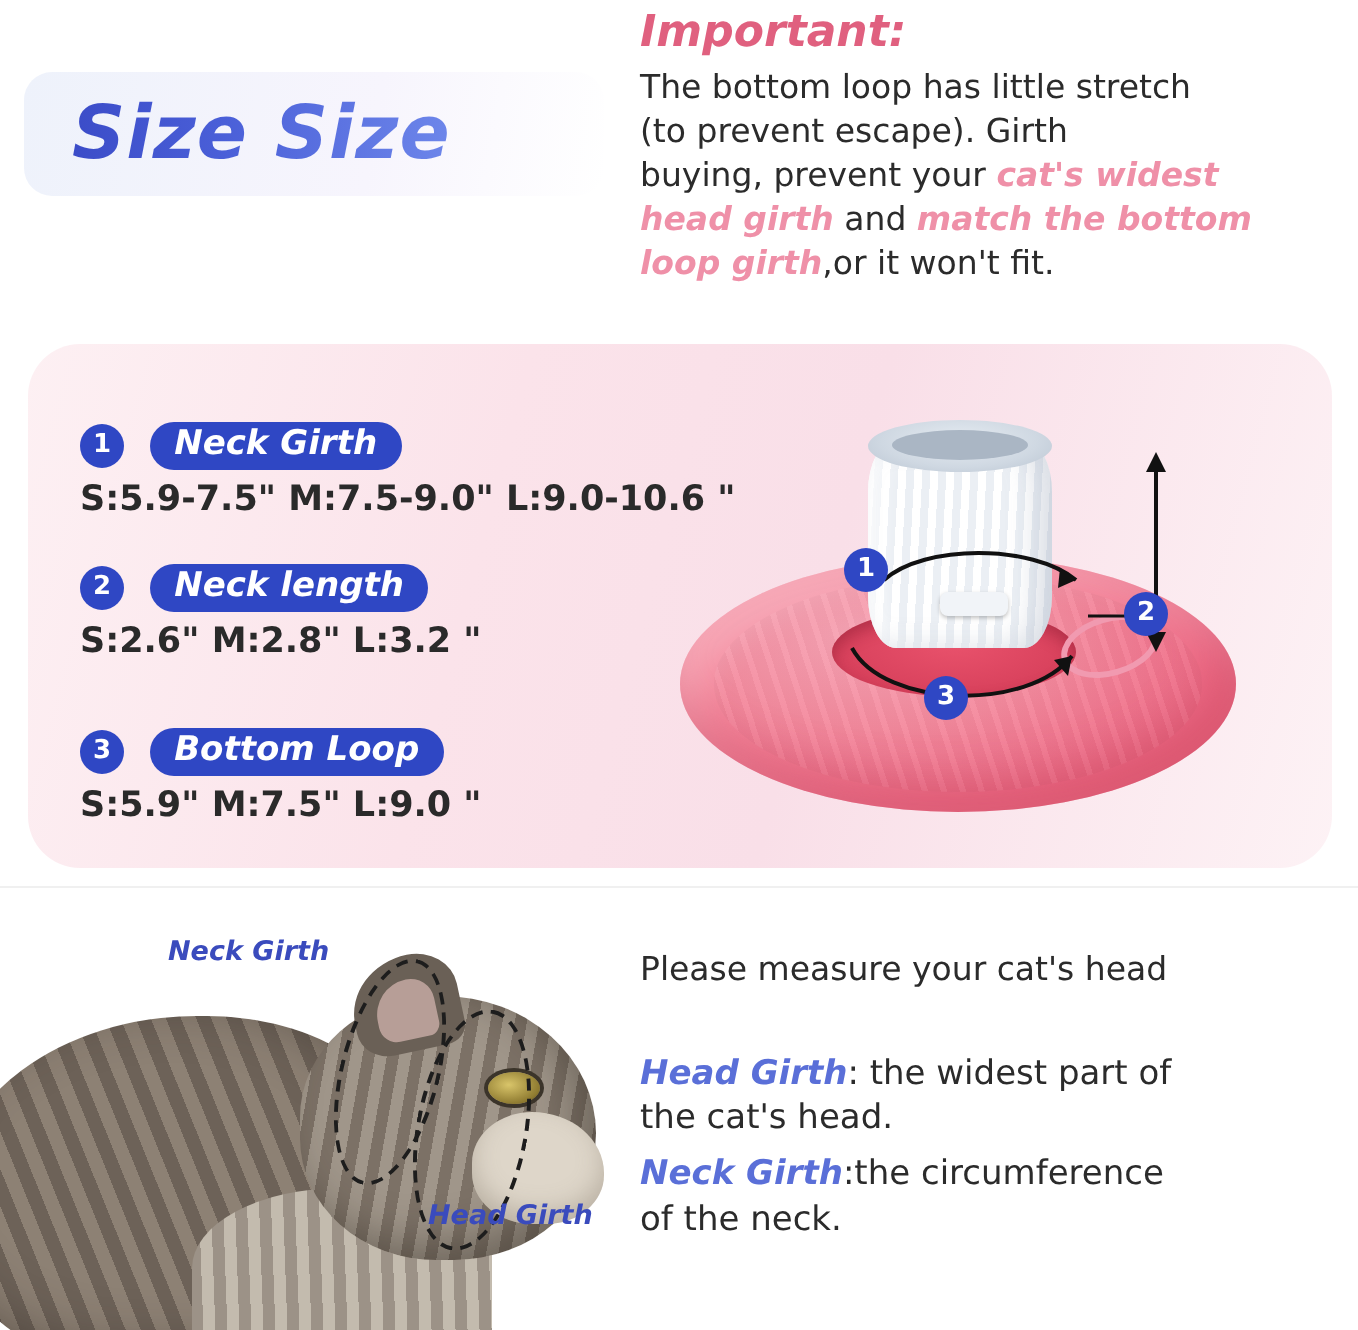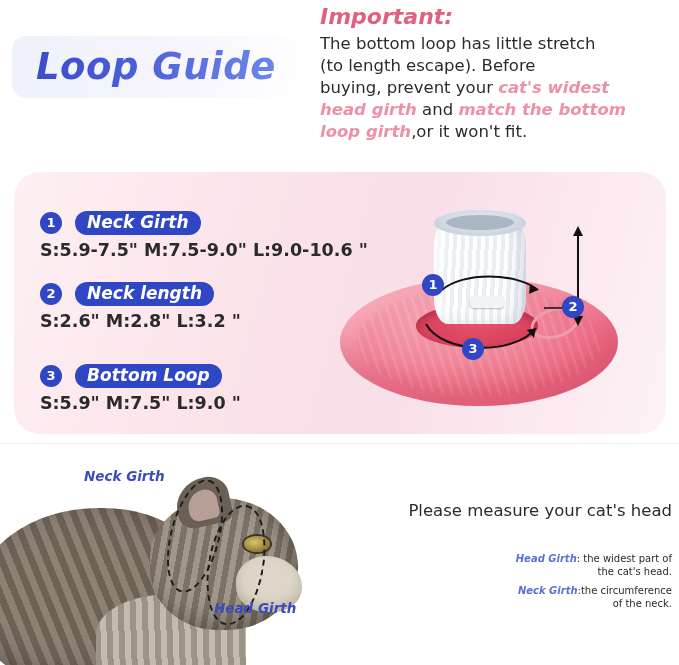--- a/index.html
+++ b/index.html
@@ -341,55 +341,54 @@
     color: #3a4bbd;
     white-space: nowrap;
   }
   #label-neck-girth { left: 84px; top: 24px; }
   #label-head-girth { left: 214px; top: 156px; }
 
   
   #bottom-text {
     position: absolute;
     left: 320px;
-    top: 500px;
+    top: 474px;
     width: 352px;
     font-size: 16.5px;
     line-height: 1.34;
     color: #2b2b2b;
-    text-align: right;
   }
   #bottom-text p { margin: 0 0 8px 0; }
-  .defs { font-size: 10px; line-height: 1.3; color: #2b2b2b; }
+  .defs { font-size: 17px; line-height: 1.3; color: #2b2b2b; }
   .defs-term {
     color: #5a6fd8;
     font-style: italic;
     font-weight: bold;
   }
 
   
   #divider {
     position: absolute;
     left: 0;
     top: 443px;
     width: 679px;
     height: 1px;
     background: #f0f0f0;
   }
 </style>
 </head>
 <body>
 
 <div id="title-pill"></div>
-<div id="title-text">Loop Guide</div>
+<div id="title-text">Size Size</div>
 
 <div id="important-block">
   <span id="important-head">Important:</span>
   <span>The bottom loop has little stretch</span><br>
-  <span>(to length escape). Before</span><br>
+  <span>(to prevent escape). Girth</span><br>
   <span>buying, prevent your </span><span class="pinkem">cat's widest</span><br>
   <span class="pinkem">head girth</span><span> and </span><span class="pinkem">match the bottom</span><br>
   <span class="pinkem">loop girth</span><span>,or it won't fit.</span>
 </div>
 
 <div id="pink-panel"></div>
 
 <div class="spec-row" id="spec-1">
   <span class="num-badge">1</span>
   <span class="label-pill">Neck Girth</span>

